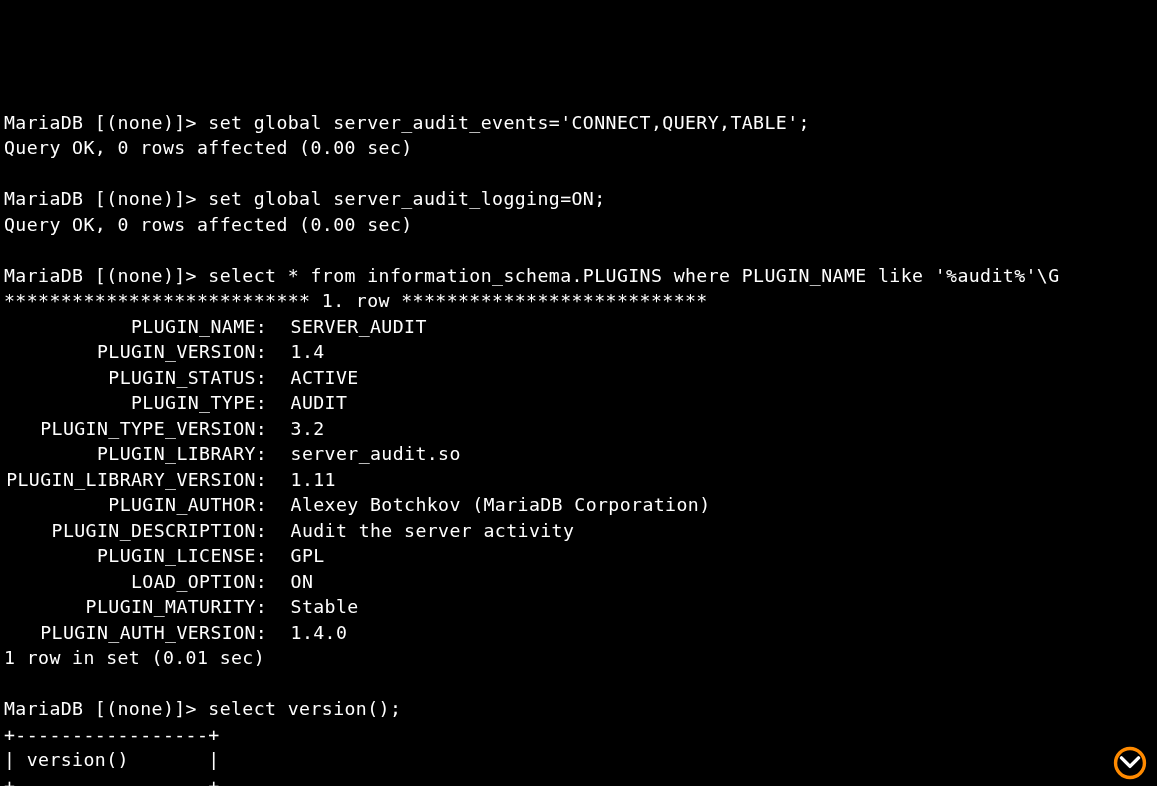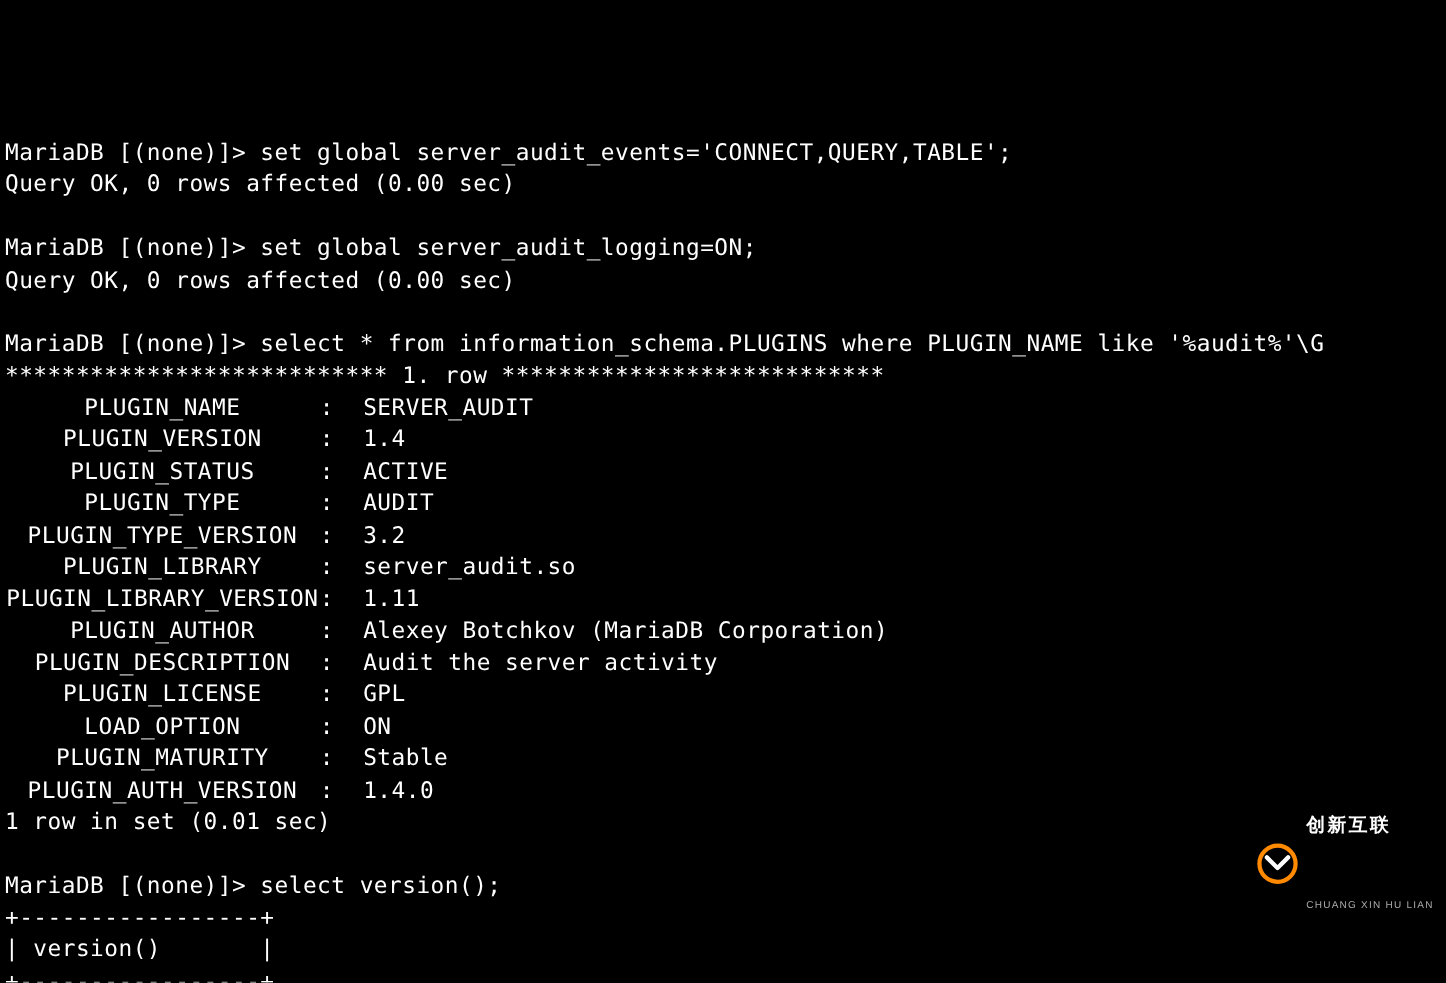--- a/index.html
+++ b/index.html
@@ -16,21 +16,21 @@
       white-space: pre;
       letter-spacing: 0.4px;
       position: relative;
     }
     .bold { font-weight: normal; }
     .row { display: block; }
     .field-line { display: flex; }
     .field-key {
       display: inline-block;
       width: 23ch;
-      text-align: center;
+      text-align: right;
     }
     .field-sep { display: inline-block; }
     .field-val { display: inline-block; margin-left: 12px; }
     .watermark {
       position: absolute;
       right: 10px;
       bottom: 6px;
       display: flex;
       align-items: center;
       gap: 6px;
@@ -64,20 +64,16 @@
 
 <div id="terminal"><div class="row"><span>MariaDB [(none)]&gt; </span><span>set global server_audit_events='CONNECT,QUERY,TABLE';</span></div><div class="row bold"><span>Query OK, 0 rows affected (0.00 sec)</span></div><div class="row">&nbsp;</div><div class="row"><span>MariaDB [(none)]&gt; </span><span>set global server_audit_logging=ON;</span></div><div class="row bold"><span>Query OK, 0 rows affected (0.00 sec)</span></div><div class="row">&nbsp;</div><div class="row"><span>MariaDB [(none)]&gt; </span><span>select * from information_schema.PLUGINS where PLUGIN_NAME like '%audit%'\G</span></div><div class="row"><span>*************************** 1. row ***************************</span></div><div class="field-line"><span class="field-key">PLUGIN_NAME</span><span class="field-sep">: </span><span class="field-val">SERVER_AUDIT</span></div><div class="field-line"><span class="field-key">PLUGIN_VERSION</span><span class="field-sep">: </span><span class="field-val">1.4</span></div><div class="field-line"><span class="field-key">PLUGIN_STATUS</span><span class="field-sep">: </span><span class="field-val">ACTIVE</span></div><div class="field-line"><span class="field-key">PLUGIN_TYPE</span><span class="field-sep">: </span><span class="field-val">AUDIT</span></div><div class="field-line"><span class="field-key">PLUGIN_TYPE_VERSION</span><span class="field-sep">: </span><span class="field-val">3.2</span></div><div class="field-line"><span class="field-key">PLUGIN_LIBRARY</span><span class="field-sep">: </span><span class="field-val">server_audit.so</span></div><div class="field-line"><span class="field-key">PLUGIN_LIBRARY_VERSION</span><span class="field-sep">: </span><span class="field-val">1.11</span></div><div class="field-line"><span class="field-key">PLUGIN_AUTHOR</span><span class="field-sep">: </span><span class="field-val">Alexey Botchkov (MariaDB Corporation)</span></div><div class="field-line"><span class="field-key">PLUGIN_DESCRIPTION</span><span class="field-sep">: </span><span class="field-val">Audit the server activity</span></div><div class="field-line"><span class="field-key">PLUGIN_LICENSE</span><span class="field-sep">: </span><span class="field-val">GPL</span></div><div class="field-line"><span class="field-key">LOAD_OPTION</span><span class="field-sep">: </span><span class="field-val">ON</span></div><div class="field-line"><span class="field-key">PLUGIN_MATURITY</span><span class="field-sep">: </span><span class="field-val">Stable</span></div><div class="field-line"><span class="field-key">PLUGIN_AUTH_VERSION</span><span class="field-sep">: </span><span class="field-val">1.4.0</span></div><div class="row bold"><span>1 row in set (0.01 sec)</span></div><div class="row">&nbsp;</div><div class="row"><span>MariaDB [(none)]&gt; </span><span>select version();</span></div><div class="row bold"><span>+-----------------+</span></div><div class="row"><span>| version()       |</span></div><div class="row bold"><span>+-----------------+</span></div></div>
 
 <div class="watermark">
   <span class="wm-logo">
     <svg viewBox="0 0 40 40" width="34" height="34">
       <circle cx="20" cy="20" r="17" fill="none" stroke="#ff8a00" stroke-width="4"></circle>
       <path d="M10 14 L20 24 L30 14" fill="none" stroke="#ffffff" stroke-width="4" stroke-linecap="round" stroke-linejoin="round"></path>
     </svg>
   </span>
-  <span>
-    <div class="wm-text-cn">创新互联</div>
-    <div class="wm-text-en">CHUANG XIN HU LIAN</div>
-  </span>
 </div>
 
 
 
 
 </body></html>

